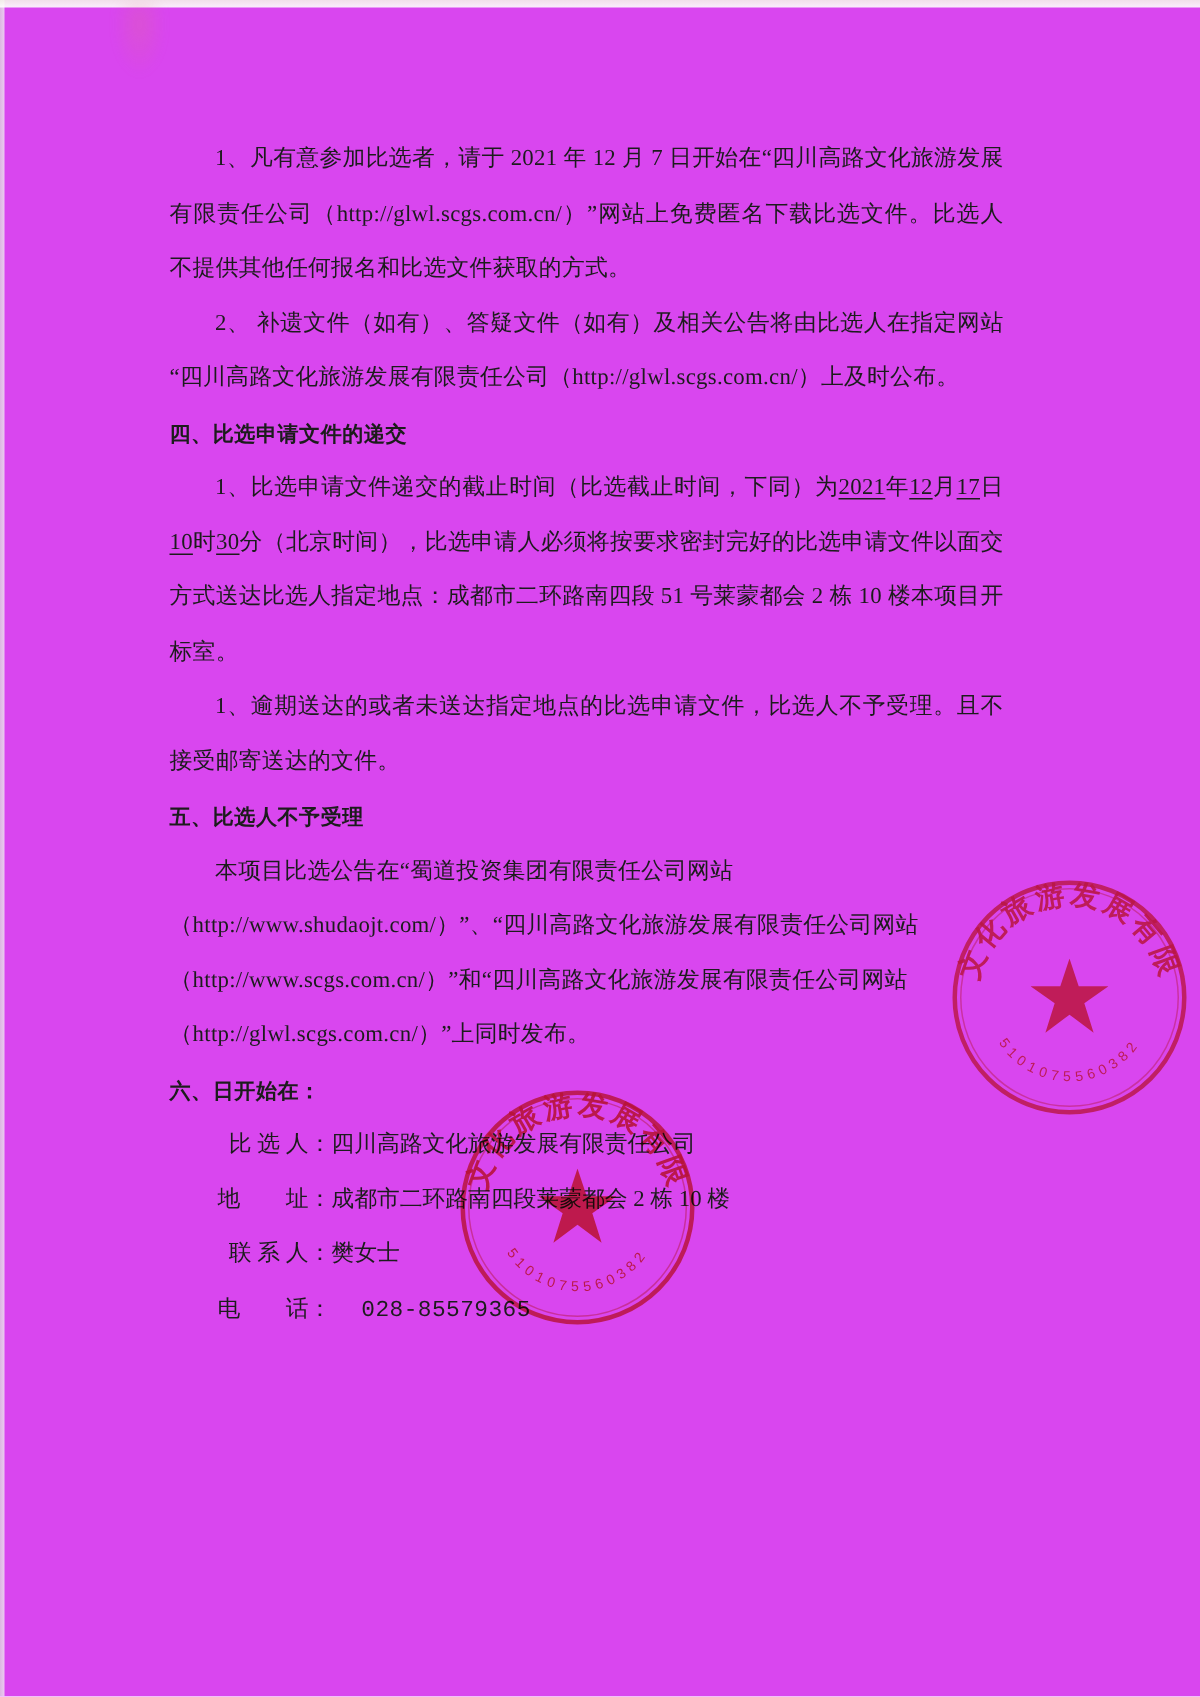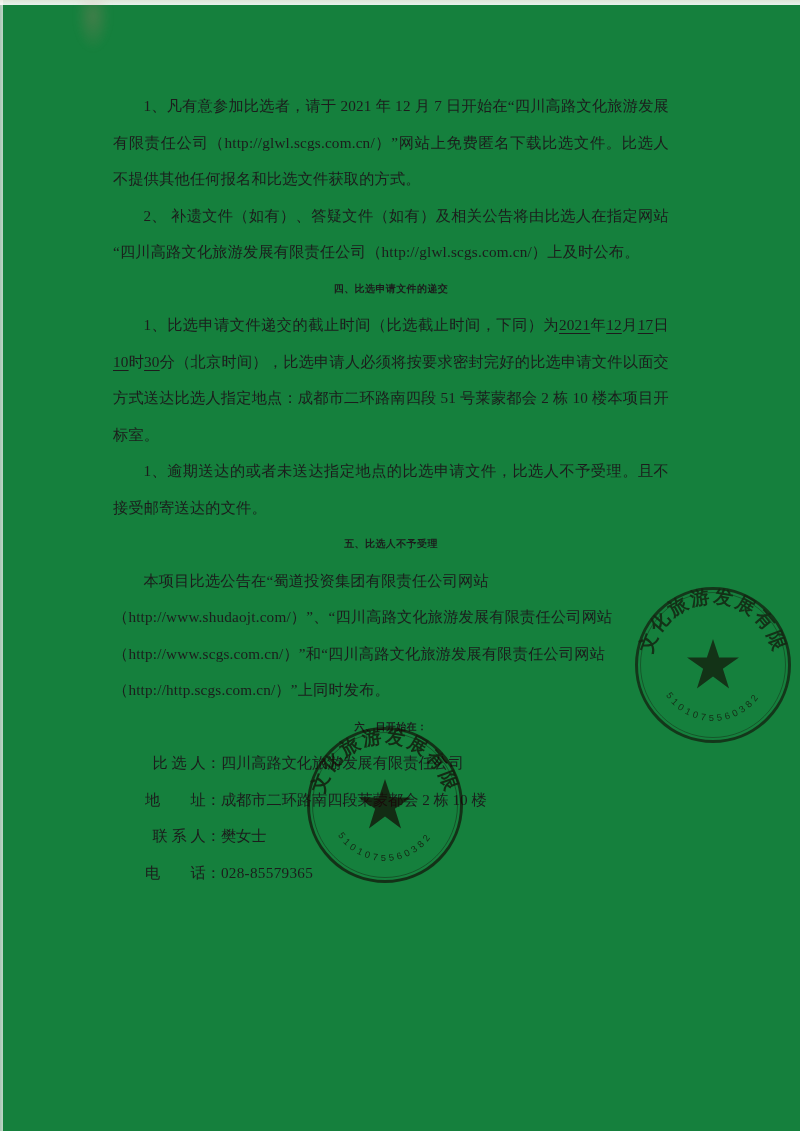--- a/index.html
+++ b/index.html
@@ -5,21 +5,21 @@
   html, body {
     margin: 0;
     padding: 0;
     background: #ffffff;
   }
 
   .page {
     position: relative;
     width: 800px;
     height: 1131px;
-    background: #15803d;
+    background: #d946ef;
     overflow: hidden;
     font-family: "Liberation Serif", "DejaVu Serif", serif;
     color: #1c1c1c;
     box-sizing: border-box;
   }
 
   
   .scan-edge-left {
     position: absolute;
     left: 0;
@@ -66,26 +66,25 @@
     letter-spacing: 0.2px;
     white-space: pre-wrap;
   }
 
   p.indent {
     text-indent: 2em;
   }
 
   h3.heading {
     margin: 0;
-    font-size: 10px;
+    font-size: 14px;
     line-height: 36.5px;
     font-weight: bold;
     font-family: "Liberation Sans", "DejaVu Sans", sans-serif;
     letter-spacing: 0.4px;
-    text-align: center;
   }
 
   .ul {
     text-decoration: underline;
     text-underline-offset: 3px;
   }
 
   .contact-list {
     margin: 0;
     padding: 0;
@@ -100,22 +99,23 @@
   }
   .contact-label {
     display: inline-block;
     width: 5.1em;
     text-align: right;
   }
   .contact-value {
     display: inline;
   }
   .contact-value.num {
-    font-family: Liberation Serif, serif;
+    font-family: Liberation Mono, monospace;
     letter-spacing: 0.3px;
+    margin-left: 20px;
   }
 
   
   .seal {
     position: absolute;
     border-radius: 50%;
     pointer-events: none;
     mix-blend-mode: multiply;
   }
   .seal .ring {
@@ -189,21 +189,21 @@
 
     <p class="para indent"><span>1、比选申请文件递交的截止时间（比选截止时间，下同）为</span><span class="ul">2021</span><span>年</span><span class="ul">12</span><span>月</span><span class="ul">17</span><span>日</span><span class="ul">10</span><span>时</span><span class="ul">30</span><span>分</span><span>（北京时间），比选申请人必须将按要求密封完好的比选申请文件以面交方式送达比选人指定地点：成都市二环路南四段 51 号莱蒙都会 2 栋 10 楼本项目开标室。</span></p>
 
     <p class="para indent">1、逾期送达的或者未送达指定地点的比选申请文件，比选人不予受理。且不接受邮寄送达的文件。</p>
 
     <h3 class="heading">五、比选人不予受理</h3>
 
     <p class="para indent">本项目比选公告在“蜀道投资集团有限责任公司网站</p>
     <p class="para">（http://www.shudaojt.com/）”、“四川高路文化旅游发展有限责任公司网站</p>
     <p class="para">（http://www.scgs.com.cn/）”和“四川高路文化旅游发展有限责任公司网站</p>
-    <p class="para">（http://http.scgs.com.cn/）”上同时发布。</p>
+    <p class="para">（http://glwl.scgs.com.cn/）”上同时发布。</p>
 
     <h3 class="heading">六、日开始在：</h3>
 
     <ul class="contact-list">
       <li><span class="contact-label">比 选 人：</span><span class="contact-value">四川高路文化旅游发展有限责任公司</span></li>
       <li><span class="contact-label">地　　址：</span><span class="contact-value">成都市二环路南四段莱蒙都会 2 栋 10 楼</span></li>
       <li><span class="contact-label">联 系 人：</span><span class="contact-value">樊女士</span></li>
       <li><span class="contact-label">电　　话：</span><span class="contact-value num">028-85579365</span></li>
     </ul>
 

